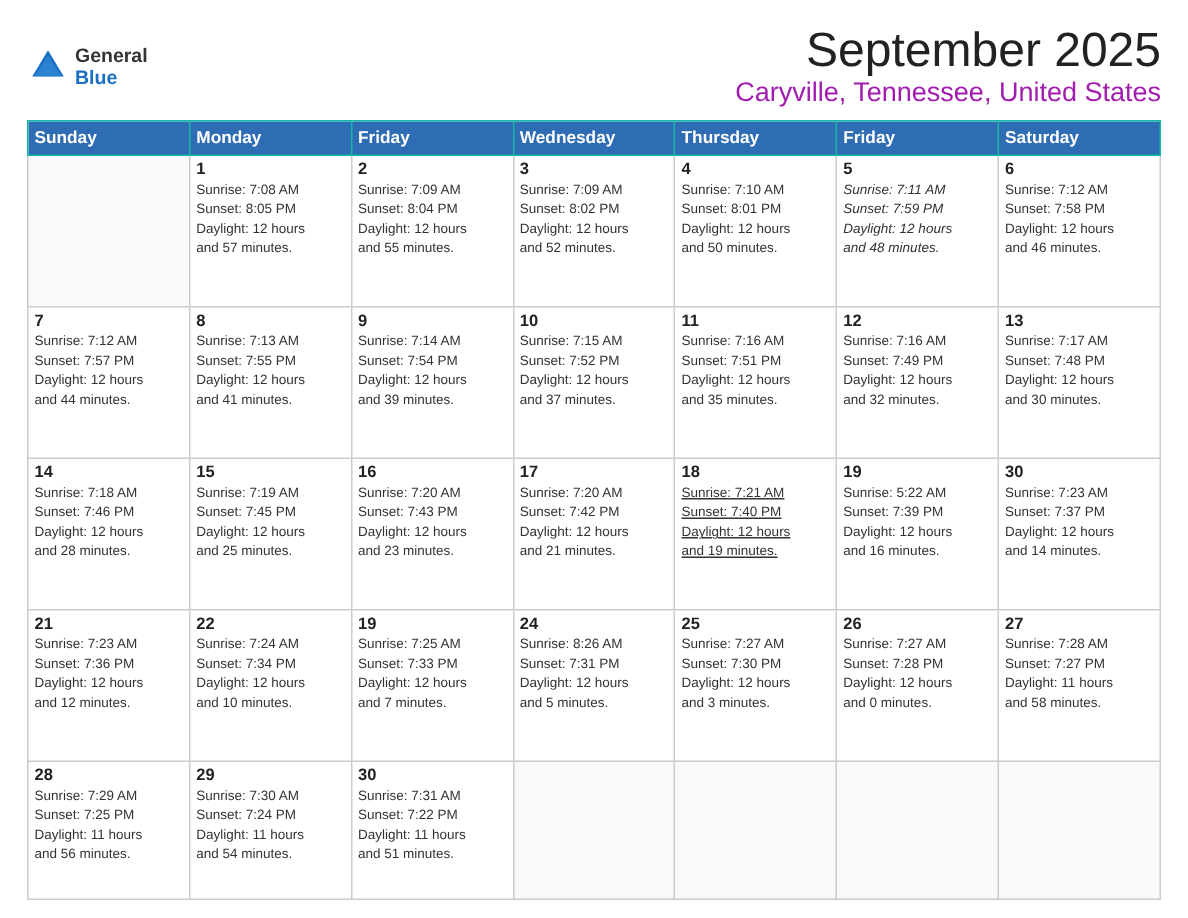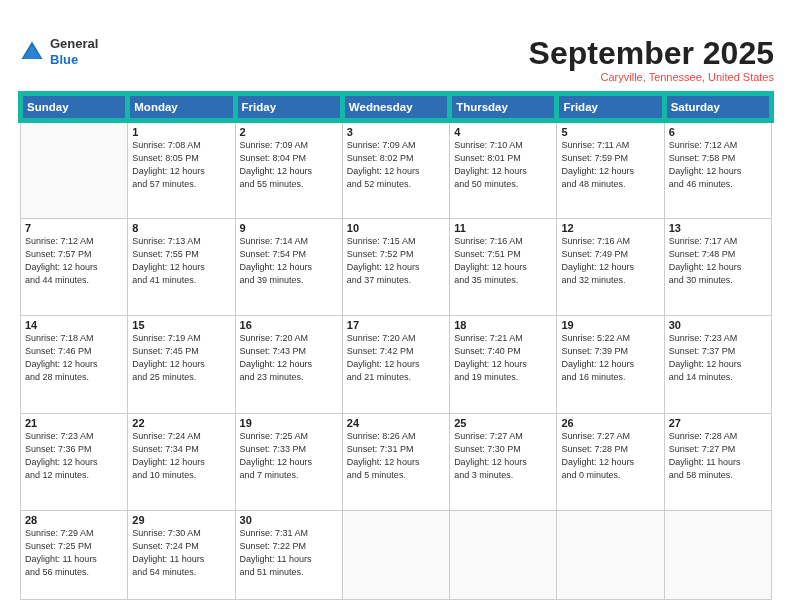--- a/index.html
+++ b/index.html
@@ -14,23 +14,22 @@
       width: 792px;
       height: 612px;
       background: #fff;
       padding: 16px 18px 12px 18px;
       display: flex;
       flex-direction: column;
     }
     .top-section {
       display: flex;
       justify-content: space-between;
-      align-items: flex-start;
+      align-items: center;
       margin-bottom: 8px;
-      margin-top: 20px;
     }
     .logo {
       display: flex;
       align-items: center;
       gap: 4px;
     }
     .logo-text {
       font-size: 13px;
       font-weight: bold;
       line-height: 1.2;
@@ -39,43 +38,43 @@
     .logo-text .blue { color: #1a6fc4; }
     .logo-icon {
       width: 28px;
       height: 28px;
     }
     .header-right {
       text-align: right;
     }
     .month-title {
       font-size: 32px;
-      font-weight: bold;
+      font-weight: normal;
       color: #222;
       line-height: 1.1;
     }
     .location {
-      font-size: 11px;
-      color: #ef4444;
+      font-size: 18px;
+      color: #a21caf;
     }
     .calendar {
       flex: 1;
       border: 1px solid #ccc;
       border-collapse: collapse;
       width: 100%;
       table-layout: fixed;
     }
     .calendar th {
       background: #2e6db4;
       color: #fff;
       font-size: 11.5px;
       font-weight: bold;
       padding: 5px 4px;
       text-align: left;
-      border: 5px solid #14b8a6;
+      border: 1px solid #14b8a6;
     }
     .calendar td {
       vertical-align: top;
       border: 1px solid #ccc;
       padding: 3px 4px;
       font-size: 9.2px;
       color: #333;
       height: 88px;
     }
     .day-num {
@@ -152,21 +151,21 @@
           </td>
           <td>
             <span class="day-num">4</span>
             <div class="day-info" style="white-space: pre-line;">Sunrise: 7:10 AM
 Sunset: 8:01 PM
 Daylight: 12 hours
 and 50 minutes.</div>
           </td>
           <td>
             <span class="day-num">5</span>
-            <div class="day-info" style="white-space: pre-line;">Sunrise: 7:11 AM
+            <div class="day-info" style="white-space: pre-line; font-style: italic;">Sunrise: 7:11 AM
 Sunset: 7:59 PM
 Daylight: 12 hours
 and 48 minutes.</div>
           </td>
           <td>
             <span class="day-num">6</span>
             <div class="day-info" style="white-space: pre-line;">Sunrise: 7:12 AM
 Sunset: 7:58 PM
 Daylight: 12 hours
 and 46 minutes.</div>
@@ -247,21 +246,21 @@
           </td>
           <td>
             <span class="day-num">17</span>
             <div class="day-info" style="white-space: pre-line;">Sunrise: 7:20 AM
 Sunset: 7:42 PM
 Daylight: 12 hours
 and 21 minutes.</div>
           </td>
           <td>
             <span class="day-num">18</span>
-            <div class="day-info" style="white-space: pre-line;">Sunrise: 7:21 AM
+            <div class="day-info" style="white-space: pre-line; text-decoration: underline;">Sunrise: 7:21 AM
 Sunset: 7:40 PM
 Daylight: 12 hours
 and 19 minutes.</div>
           </td>
           <td>
             <span class="day-num">19</span>
             <div class="day-info" style="white-space: pre-line;">Sunrise: 5:22 AM
 Sunset: 7:39 PM
 Daylight: 12 hours
 and 16 minutes.</div>

